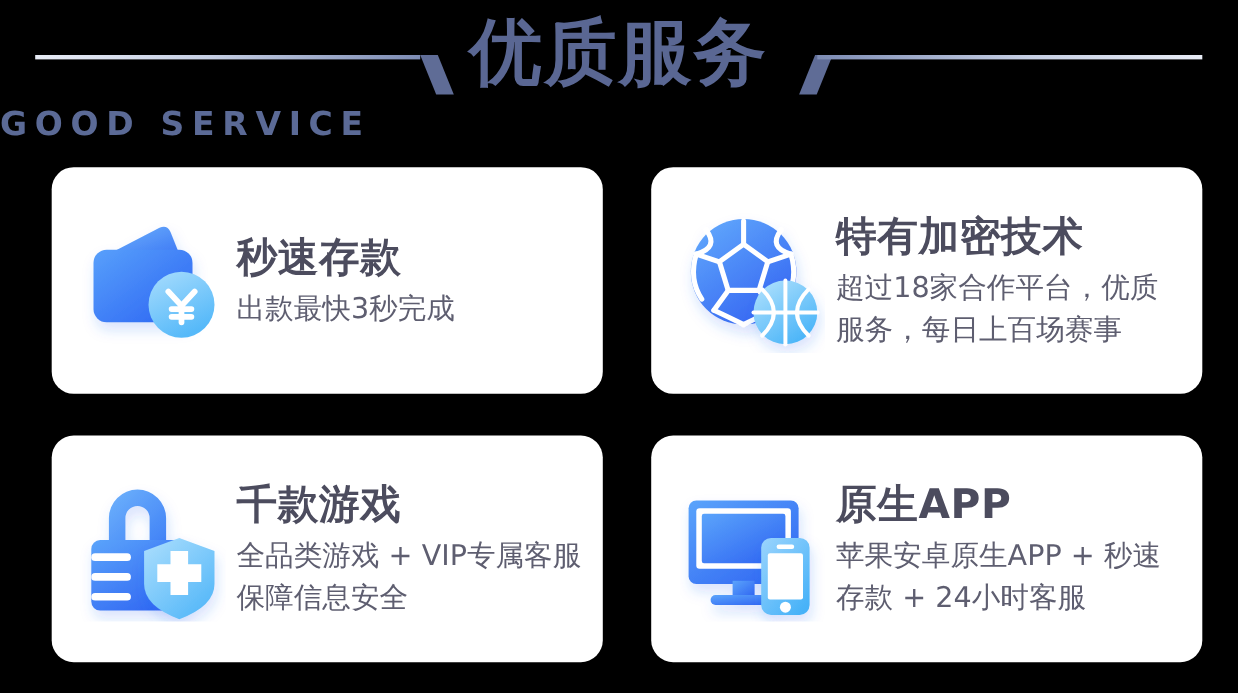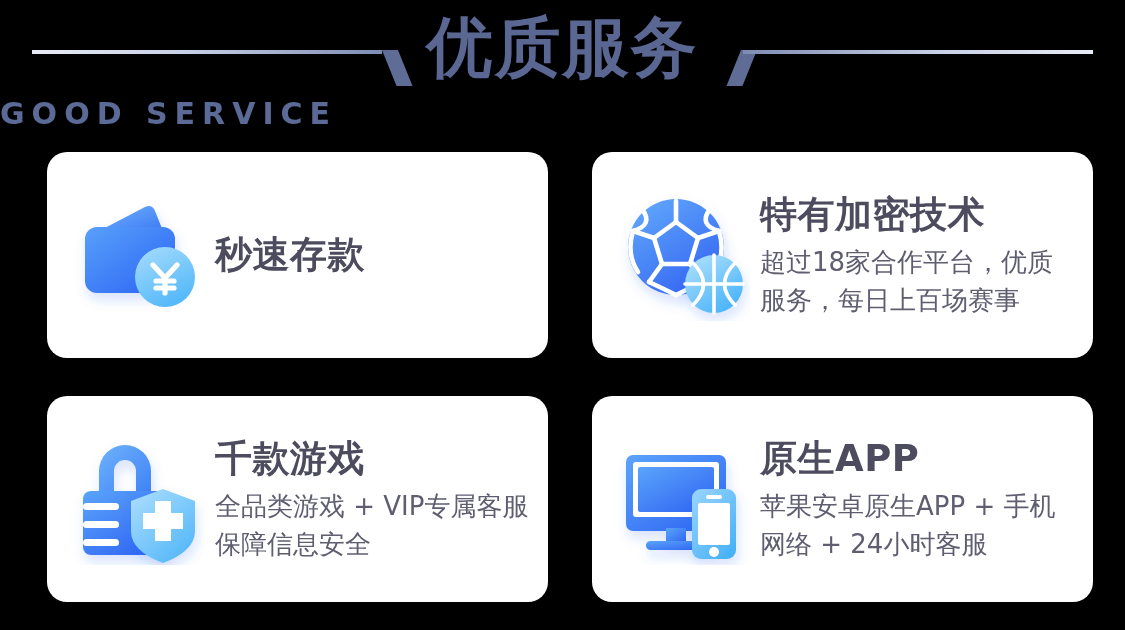--- a/index.html
+++ b/index.html
@@ -206,20 +206,21 @@
             <path d="M80 76 L92 89"></path>
             <path d="M104 76 L92 89"></path>
             <path d="M92 89 L92 104"></path>
             <path d="M83 92 L101 92"></path>
             <path d="M83 99 L101 99"></path>
           </g>
         </svg>
       </div>
       <div class="card-text">
         <div class="card-title">秒速存款</div>
+        <div class="card-desc">出款最快3秒完成</div>
       </div>
     </div>
 
     <div class="card">
       <div class="card-icon">
         <svg viewBox="0 0 132 132" xmlns="http://www.w3.org/2000/svg">
           <defs>
             <linearGradient id="ballG" x1="0.15" y1="0" x2="0.85" y2="1">
               <stop offset="0%" stop-color="#61a8fc"></stop>
               <stop offset="100%" stop-color="#3160f1"></stop>
@@ -333,18 +334,18 @@
           <g filter="url(#sh4)">
             <rect x="74" y="56" width="44" height="70" rx="9" fill="url(#phoneG)"></rect>
             <rect x="80" y="70" width="32" height="42" rx="2" fill="#ffffff"></rect>
             <rect x="88" y="62" width="16" height="4" rx="2" fill="#ffffff"></rect>
             <circle cx="96" cy="119" r="5" fill="#ffffff"></circle>
           </g>
         </svg>
       </div>
       <div class="card-text">
         <div class="card-title">原生APP</div>
-        <div class="card-desc wide">苹果安卓原生APP + 手机网络 + 24小时客服</div>
+        <div class="card-desc wide">苹果安卓原生APP + 秒速存款 + 24小时客服</div>
       </div>
     </div>
 
   </div>
 </div>
 
 </body></html>

